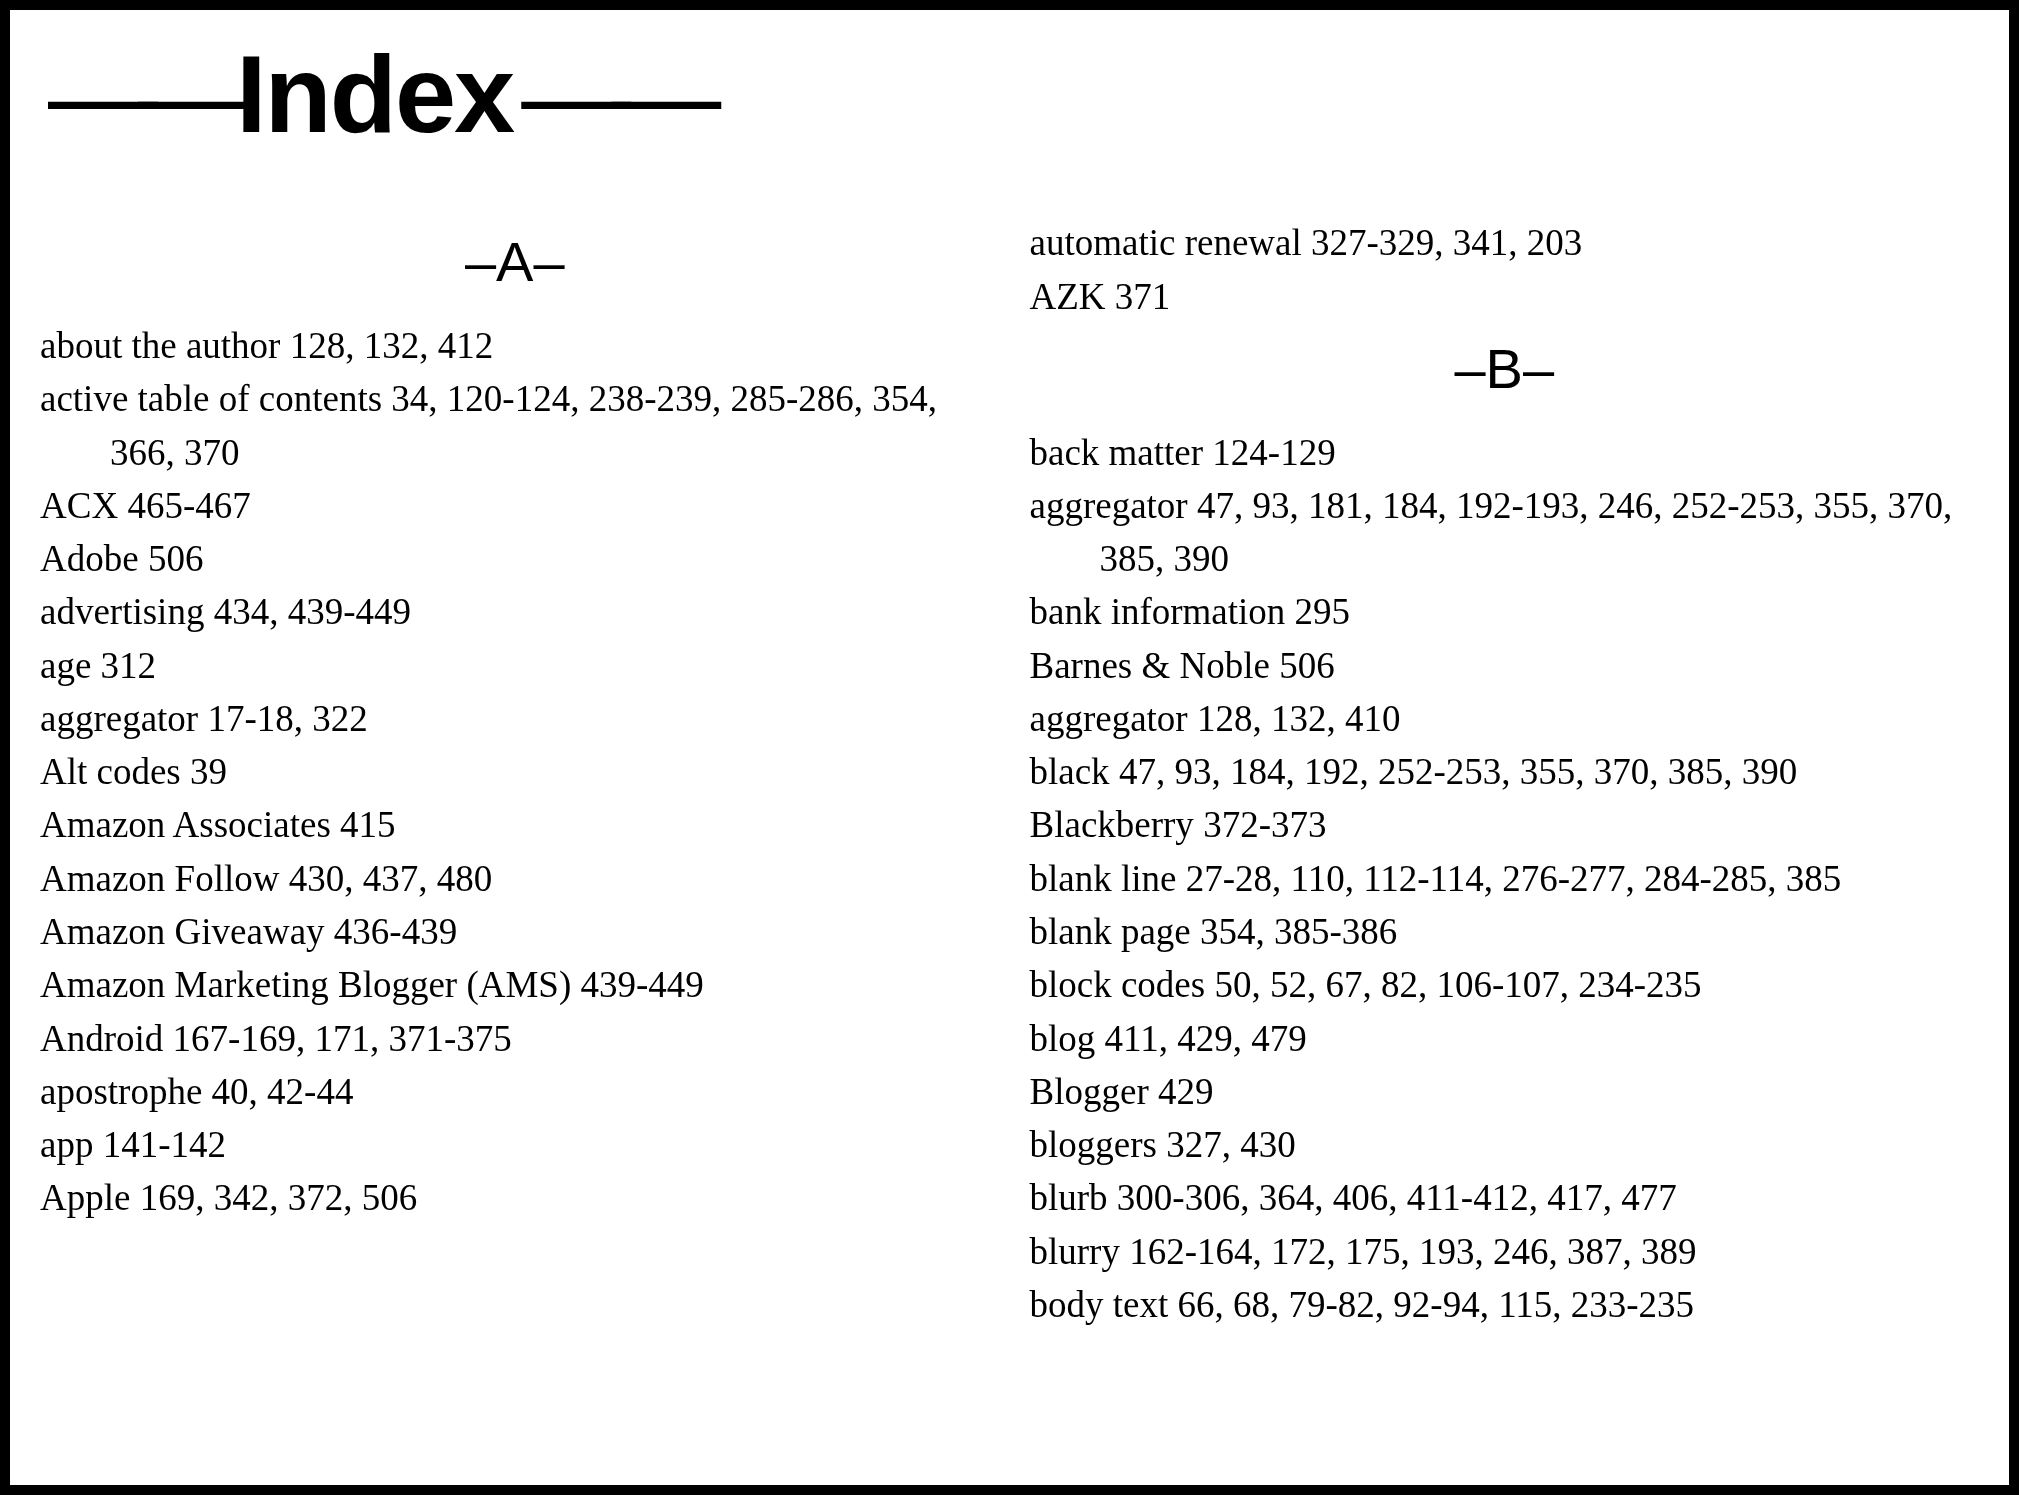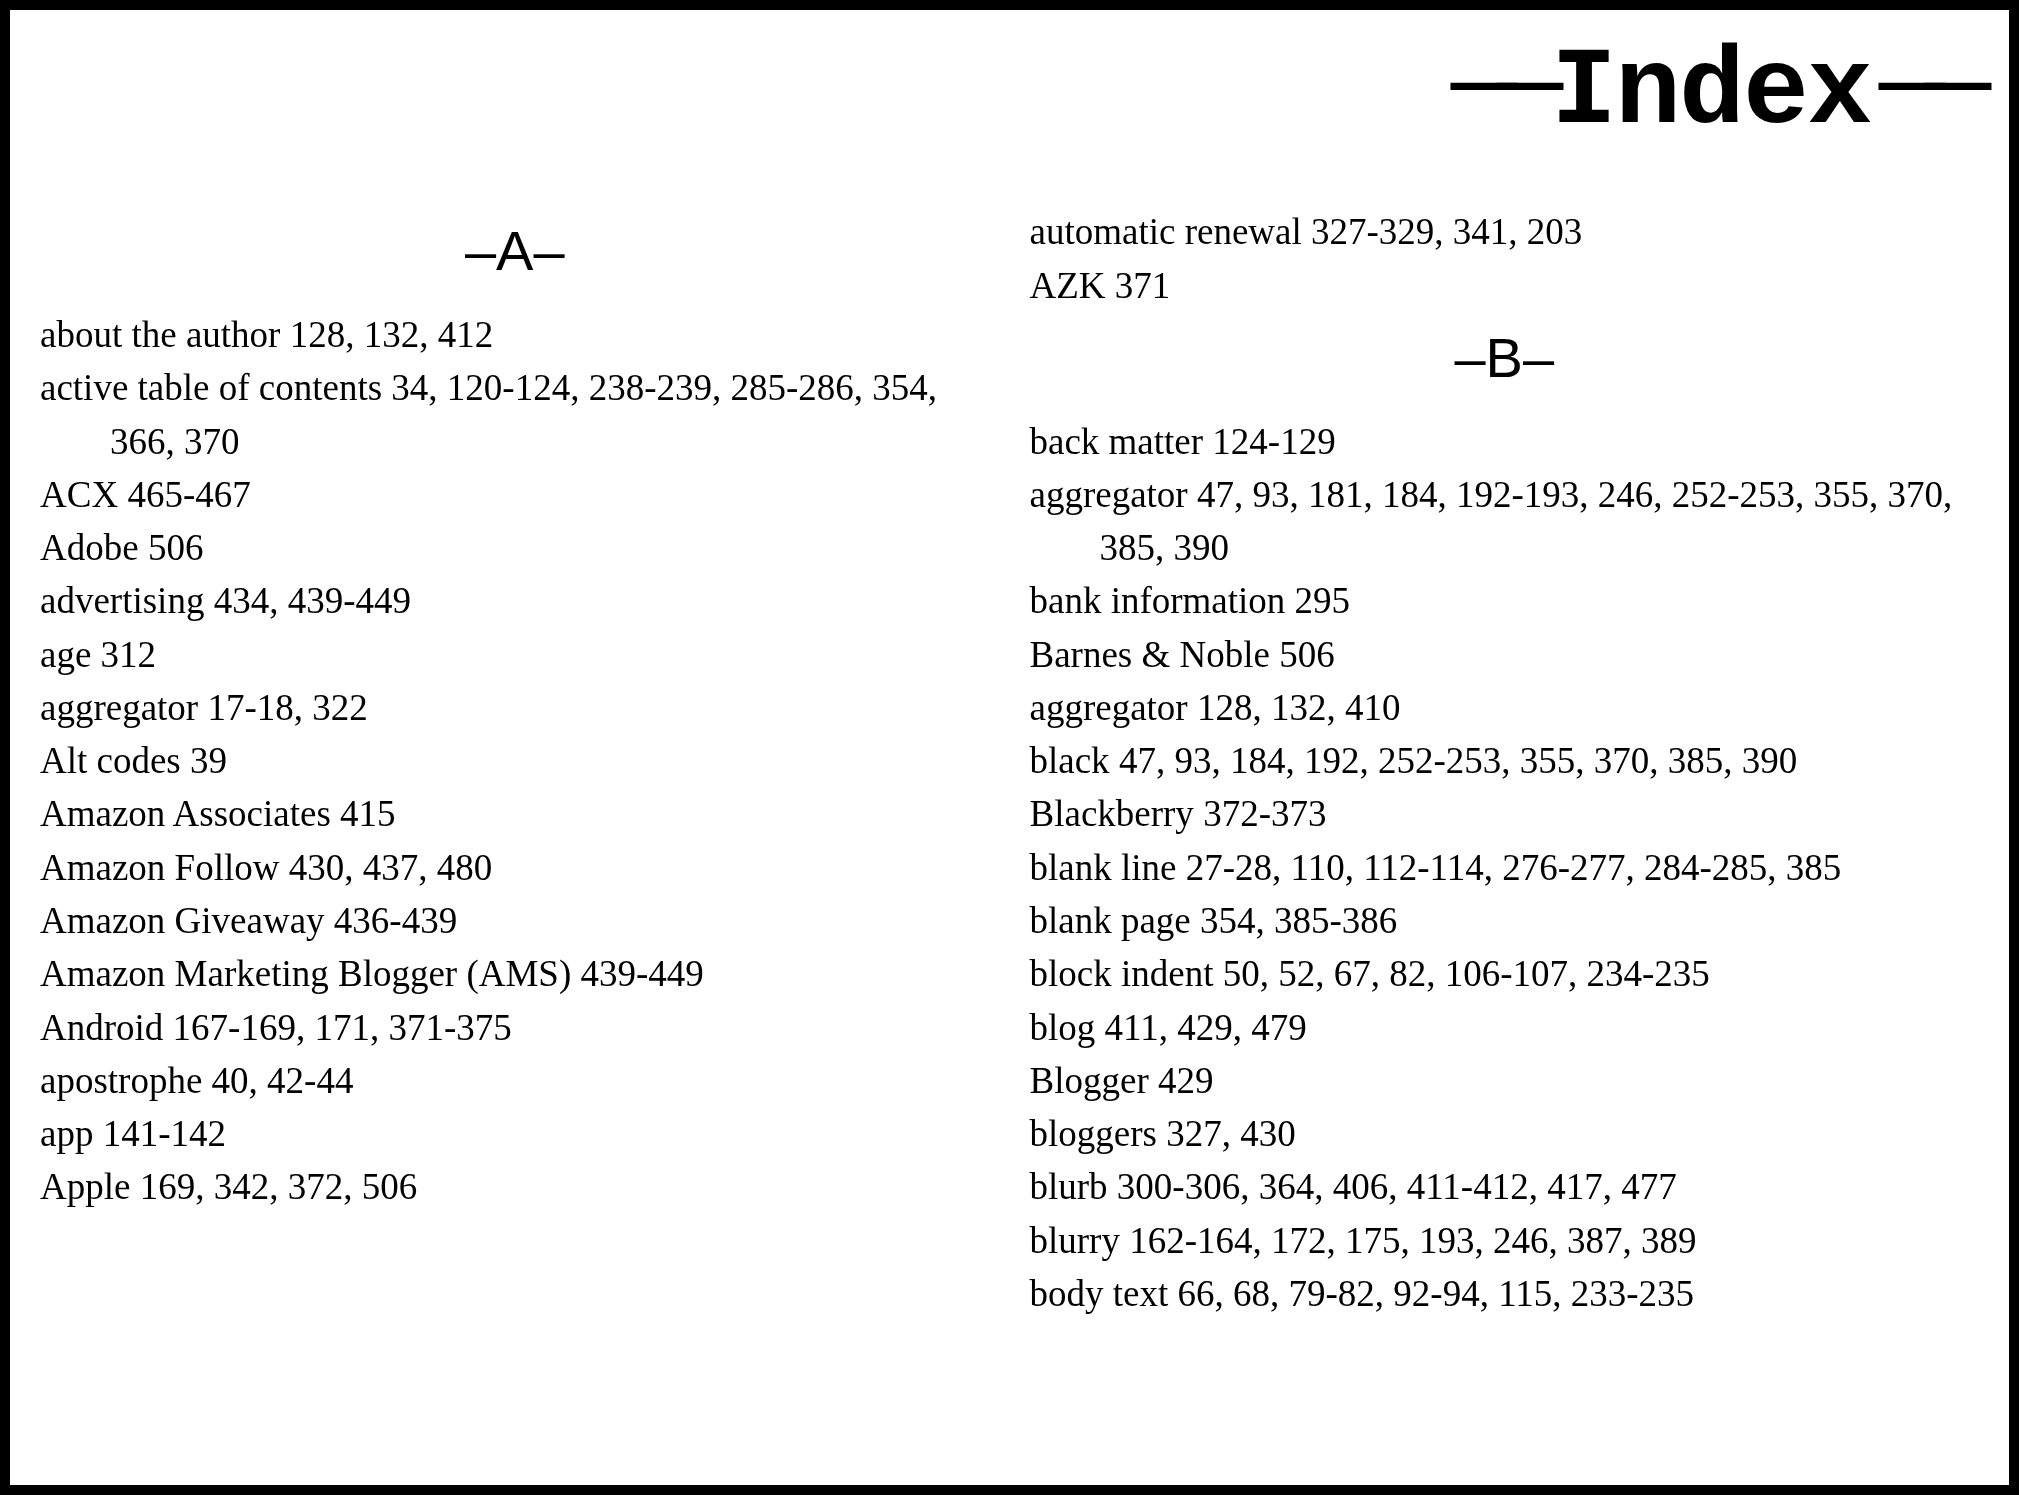--- a/index.html
+++ b/index.html
@@ -10,24 +10,24 @@
   }
   .page {
     width: 2019px;
     height: 1495px;
     border: 10px solid #000;
     background: #fff;
     padding: 20px 30px 0 30px;
     overflow: hidden;
   }
   .title {
-    text-align: right;
+    text-align: left;
     font-size: 110px;
     font-weight: 700;
-    font-family: Liberation Mono, monospace;
+    font-family: Liberation Sans, sans-serif;
     letter-spacing: -2px;
     margin-bottom: 50px;
   }
   .title .dash {
     display: inline-block;
     vertical-align: middle;
     font-weight: 400;
     letter-spacing: -20px;
     margin: 0 8px;
     position: relative;
@@ -88,21 +88,21 @@
         <div class="section-head">–B–</div>
         <div class="entry"><span>back matter</span> <span>124-129</span></div>
         <div class="entry"><span>aggregator</span> <span>47, 93, 181, 184, 192-193, 246, 252-253, 355, 370, 385, 390</span></div>
         <div class="entry"><span>bank information</span> <span>295</span></div>
         <div class="entry"><span>Barnes &amp; Noble</span> <span>506</span></div>
         <div class="entry"><span>aggregator</span> <span>128, 132, 410</span></div>
         <div class="entry"><span>black</span> <span>47, 93, 184, 192, 252-253, 355, 370, 385, 390</span></div>
         <div class="entry"><span>Blackberry</span> <span>372-373</span></div>
         <div class="entry"><span>blank line</span> <span>27-28, 110, 112-114, 276-277, 284-285, 385</span></div>
         <div class="entry"><span>blank page</span> <span>354, 385-386</span></div>
-        <div class="entry"><span>block indent</span> <span>50, 52, 67, 82, 106-107, 234-235</span></div>
+        <div class="entry"><span>block codes</span> <span>50, 52, 67, 82, 106-107, 234-235</span></div>
         <div class="entry"><span>blog</span> <span>411, 429, 479</span></div>
         <div class="entry"><span>Blogger</span> <span>429</span></div>
         <div class="entry"><span>bloggers</span> <span>327, 430</span></div>
         <div class="entry"><span>blurb</span> <span>300-306, 364, 406, 411-412, 417, 477</span></div>
         <div class="entry"><span>blurry</span> <span>162-164, 172, 175, 193, 246, 387, 389</span></div>
         <div class="entry"><span>body text</span> <span>66, 68, 79-82, 92-94, 115, 233-235</span></div>
       </div>
   </div>
 </div>
 

